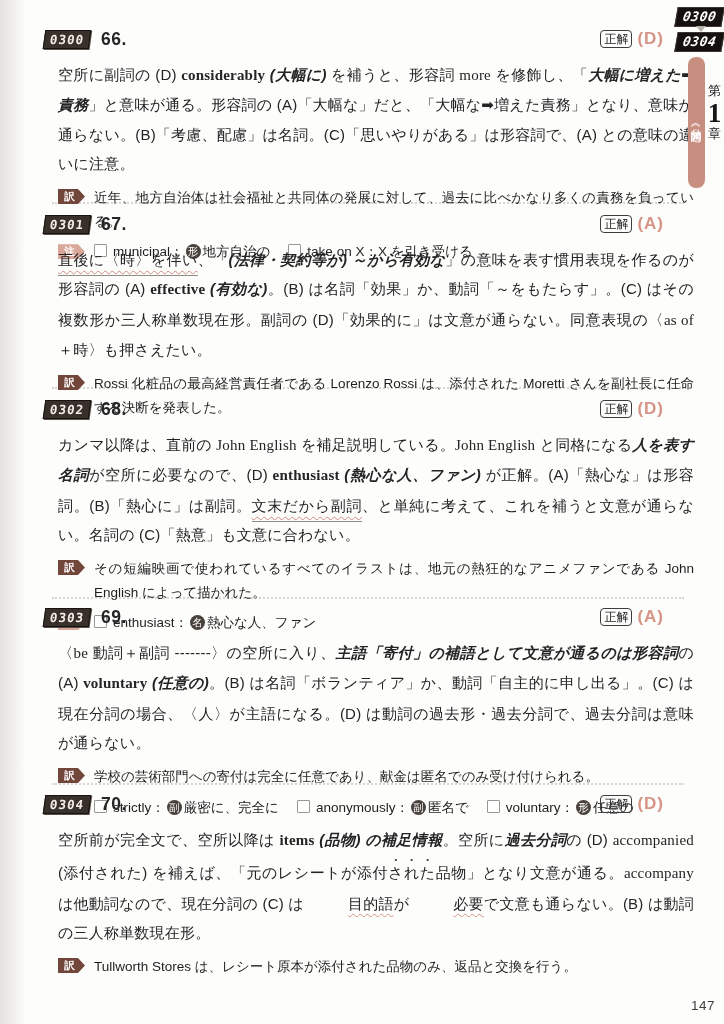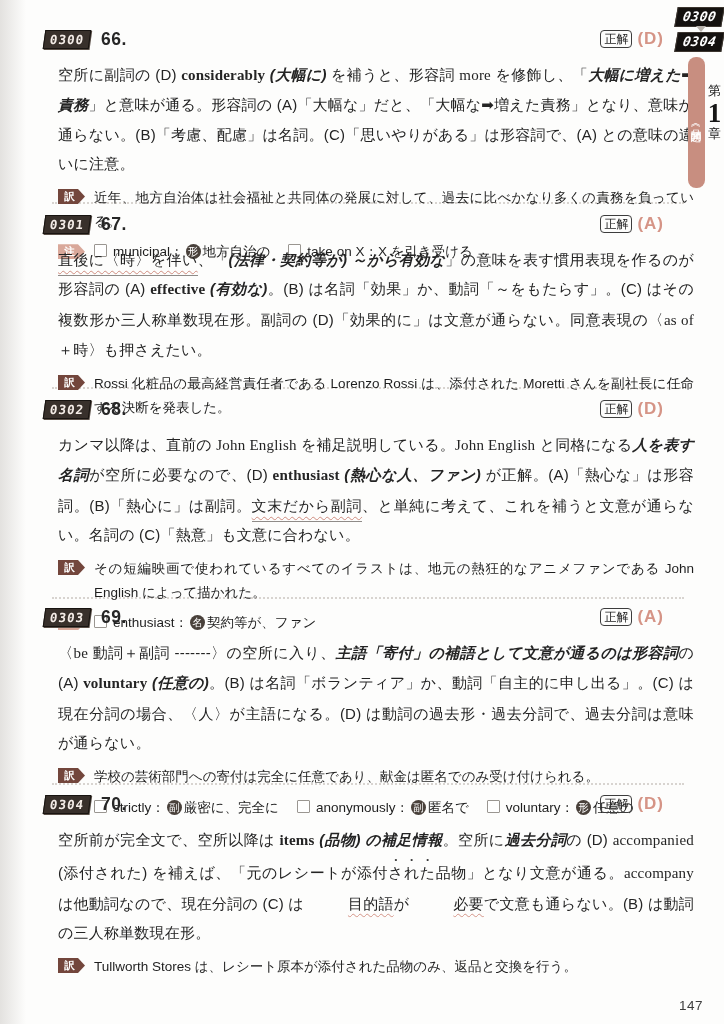--- a/index.html
+++ b/index.html
@@ -86,21 +86,21 @@
   }
   .side-bar-text{
     writing-mode:vertical-rl;color:#fff;font-size:10.5px;letter-spacing:1px;font-weight:500;
   }
   .side-chapter{
     position:absolute;right:1px;top:84px;width:17px;text-align:center;color:#161616;
   }
   .side-chapter .small{font-size:13px;line-height:1.15;}
   .side-chapter .big{font-size:27px;font-weight:700;line-height:1.05;font-family:"Liberation Serif",serif;}
   .page-num{
-    position:absolute;right:21px;bottom:11px;font-size:13.5px;color:#3d3d3d;letter-spacing:.5px;
+    position:absolute;right:9px;bottom:11px;font-size:13.5px;color:#3d3d3d;letter-spacing:.5px;
   }
   
   #q0{top:27px;} #q1{top:212px;} #q2{top:397px;} #q3{top:605px;} #q4{top:792px;}
   .sep1{top:202px;} .sep2{top:387px;} .sep3{top:597px;} .sep4{top:783px;}
 </style>
 </head>
 <body>
 
 <div class="gutter"></div>
 
@@ -156,21 +156,21 @@
         <span class="ans-letter">(D)</span>
       </span>
     </div>
     <p class="q-expl"><span>カンマ以降は、直前の </span><span class="seg-s">John English</span><span> を補足説明している。</span><span class="seg-s">John English</span><span> と同格になる</span><span class="seg-b">人を表す名詞</span><span>が空所に必要なので、(D) </span><span class="seg-sb">enthusiast</span><span class="seg-b"> (熱心な人、ファン)</span><span> が正解。(A)「熱心な」は形容詞。(B)「熱心に」は副詞。</span><span class="seg-u2">文末だから副詞</span><span>、と単純に考えて、これを補うと文意が通らない。名詞の (C)「熱意」も文意に合わない。</span></p>
     <div class="q-row q-trans">
       <span class="tagbadge yaku">訳</span>
       <p class="trans-text">その短編映画で使われているすべてのイラストは、地元の熱狂的なアニメファンである John English によって描かれた。</p>
     </div>
     <div class="q-row q-notes">
       <span class="tagbadge chu">注</span>
-      <p class="notes-line"><span class="note-item"><span class="cb"></span><span>enthusiast：</span><span class="pos">名</span><span>契約等が、ファン</span></span></p>
+      <p class="notes-line"><span class="note-item"><span class="cb"></span><span>enthusiast：</span><span class="pos">名</span><span>熱心な人、ファン</span></span></p>
     </div>
   </section>
 
   <section class="q" id="q3">
     <div class="q-head">
       <span class="q-id">0303</span>
       <span class="q-num">69.</span>
       <span class="q-ans">
         <span class="seikai">正解</span>
         <span class="ans-letter">(A)</span>

